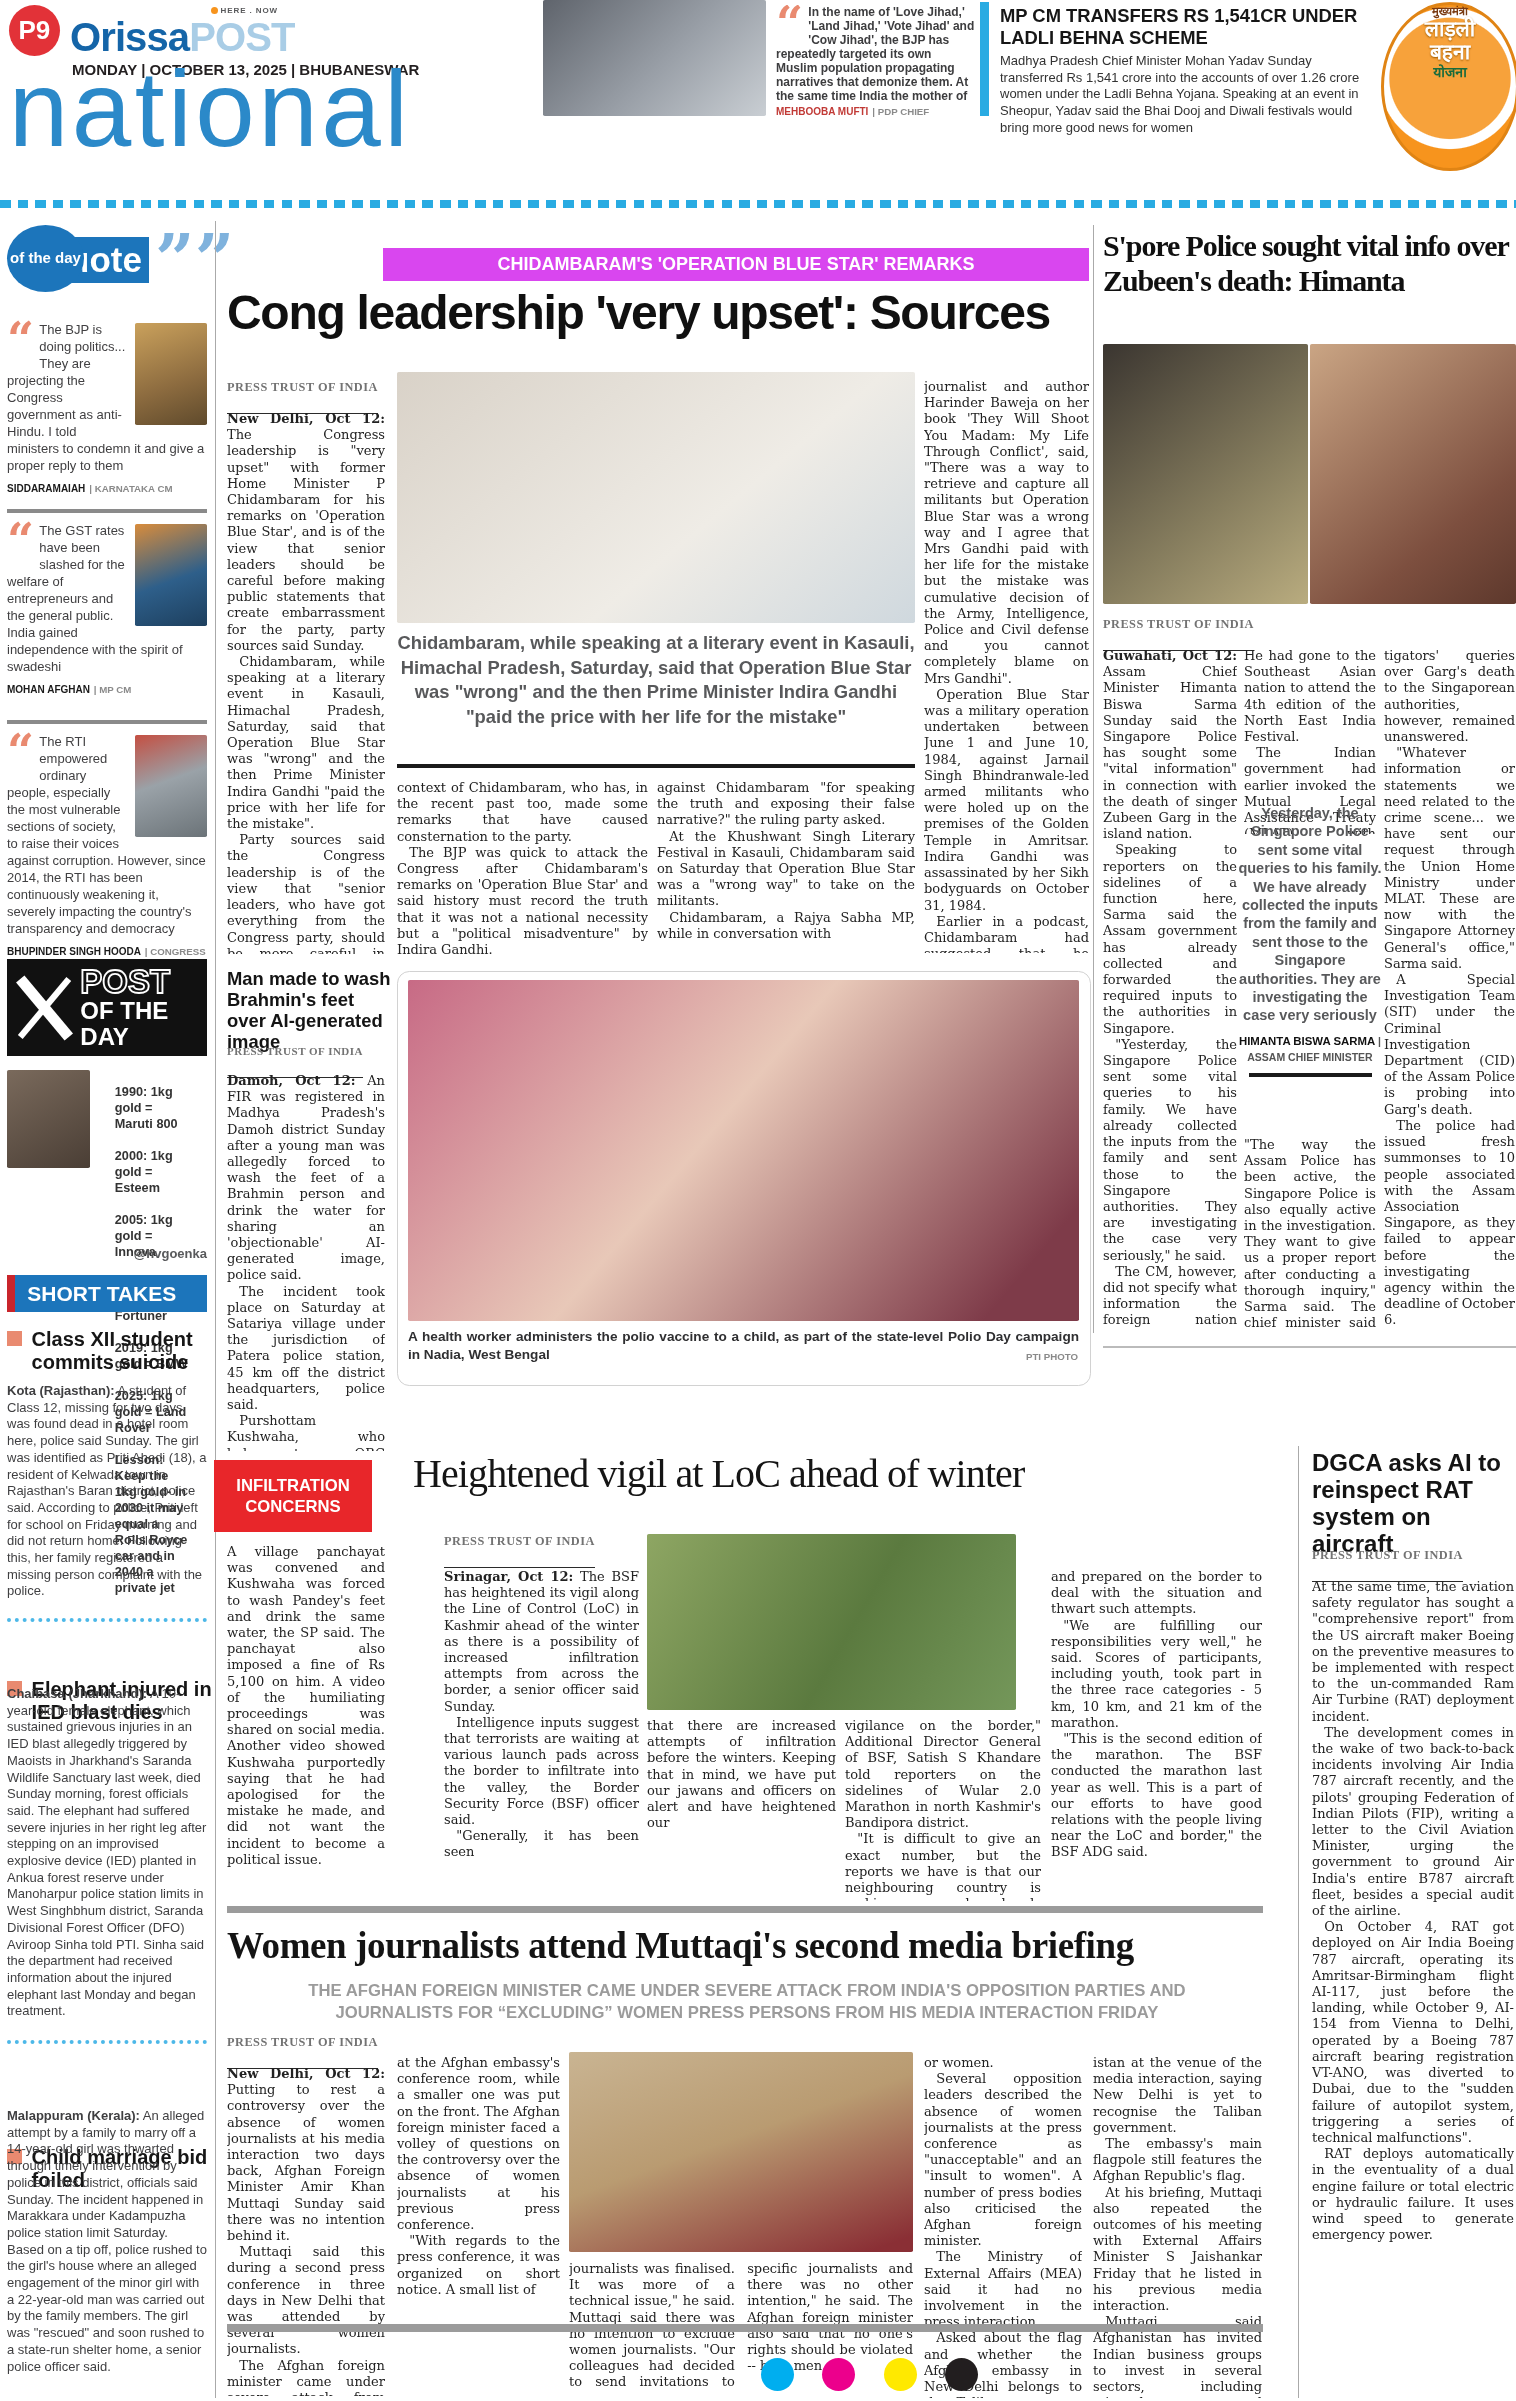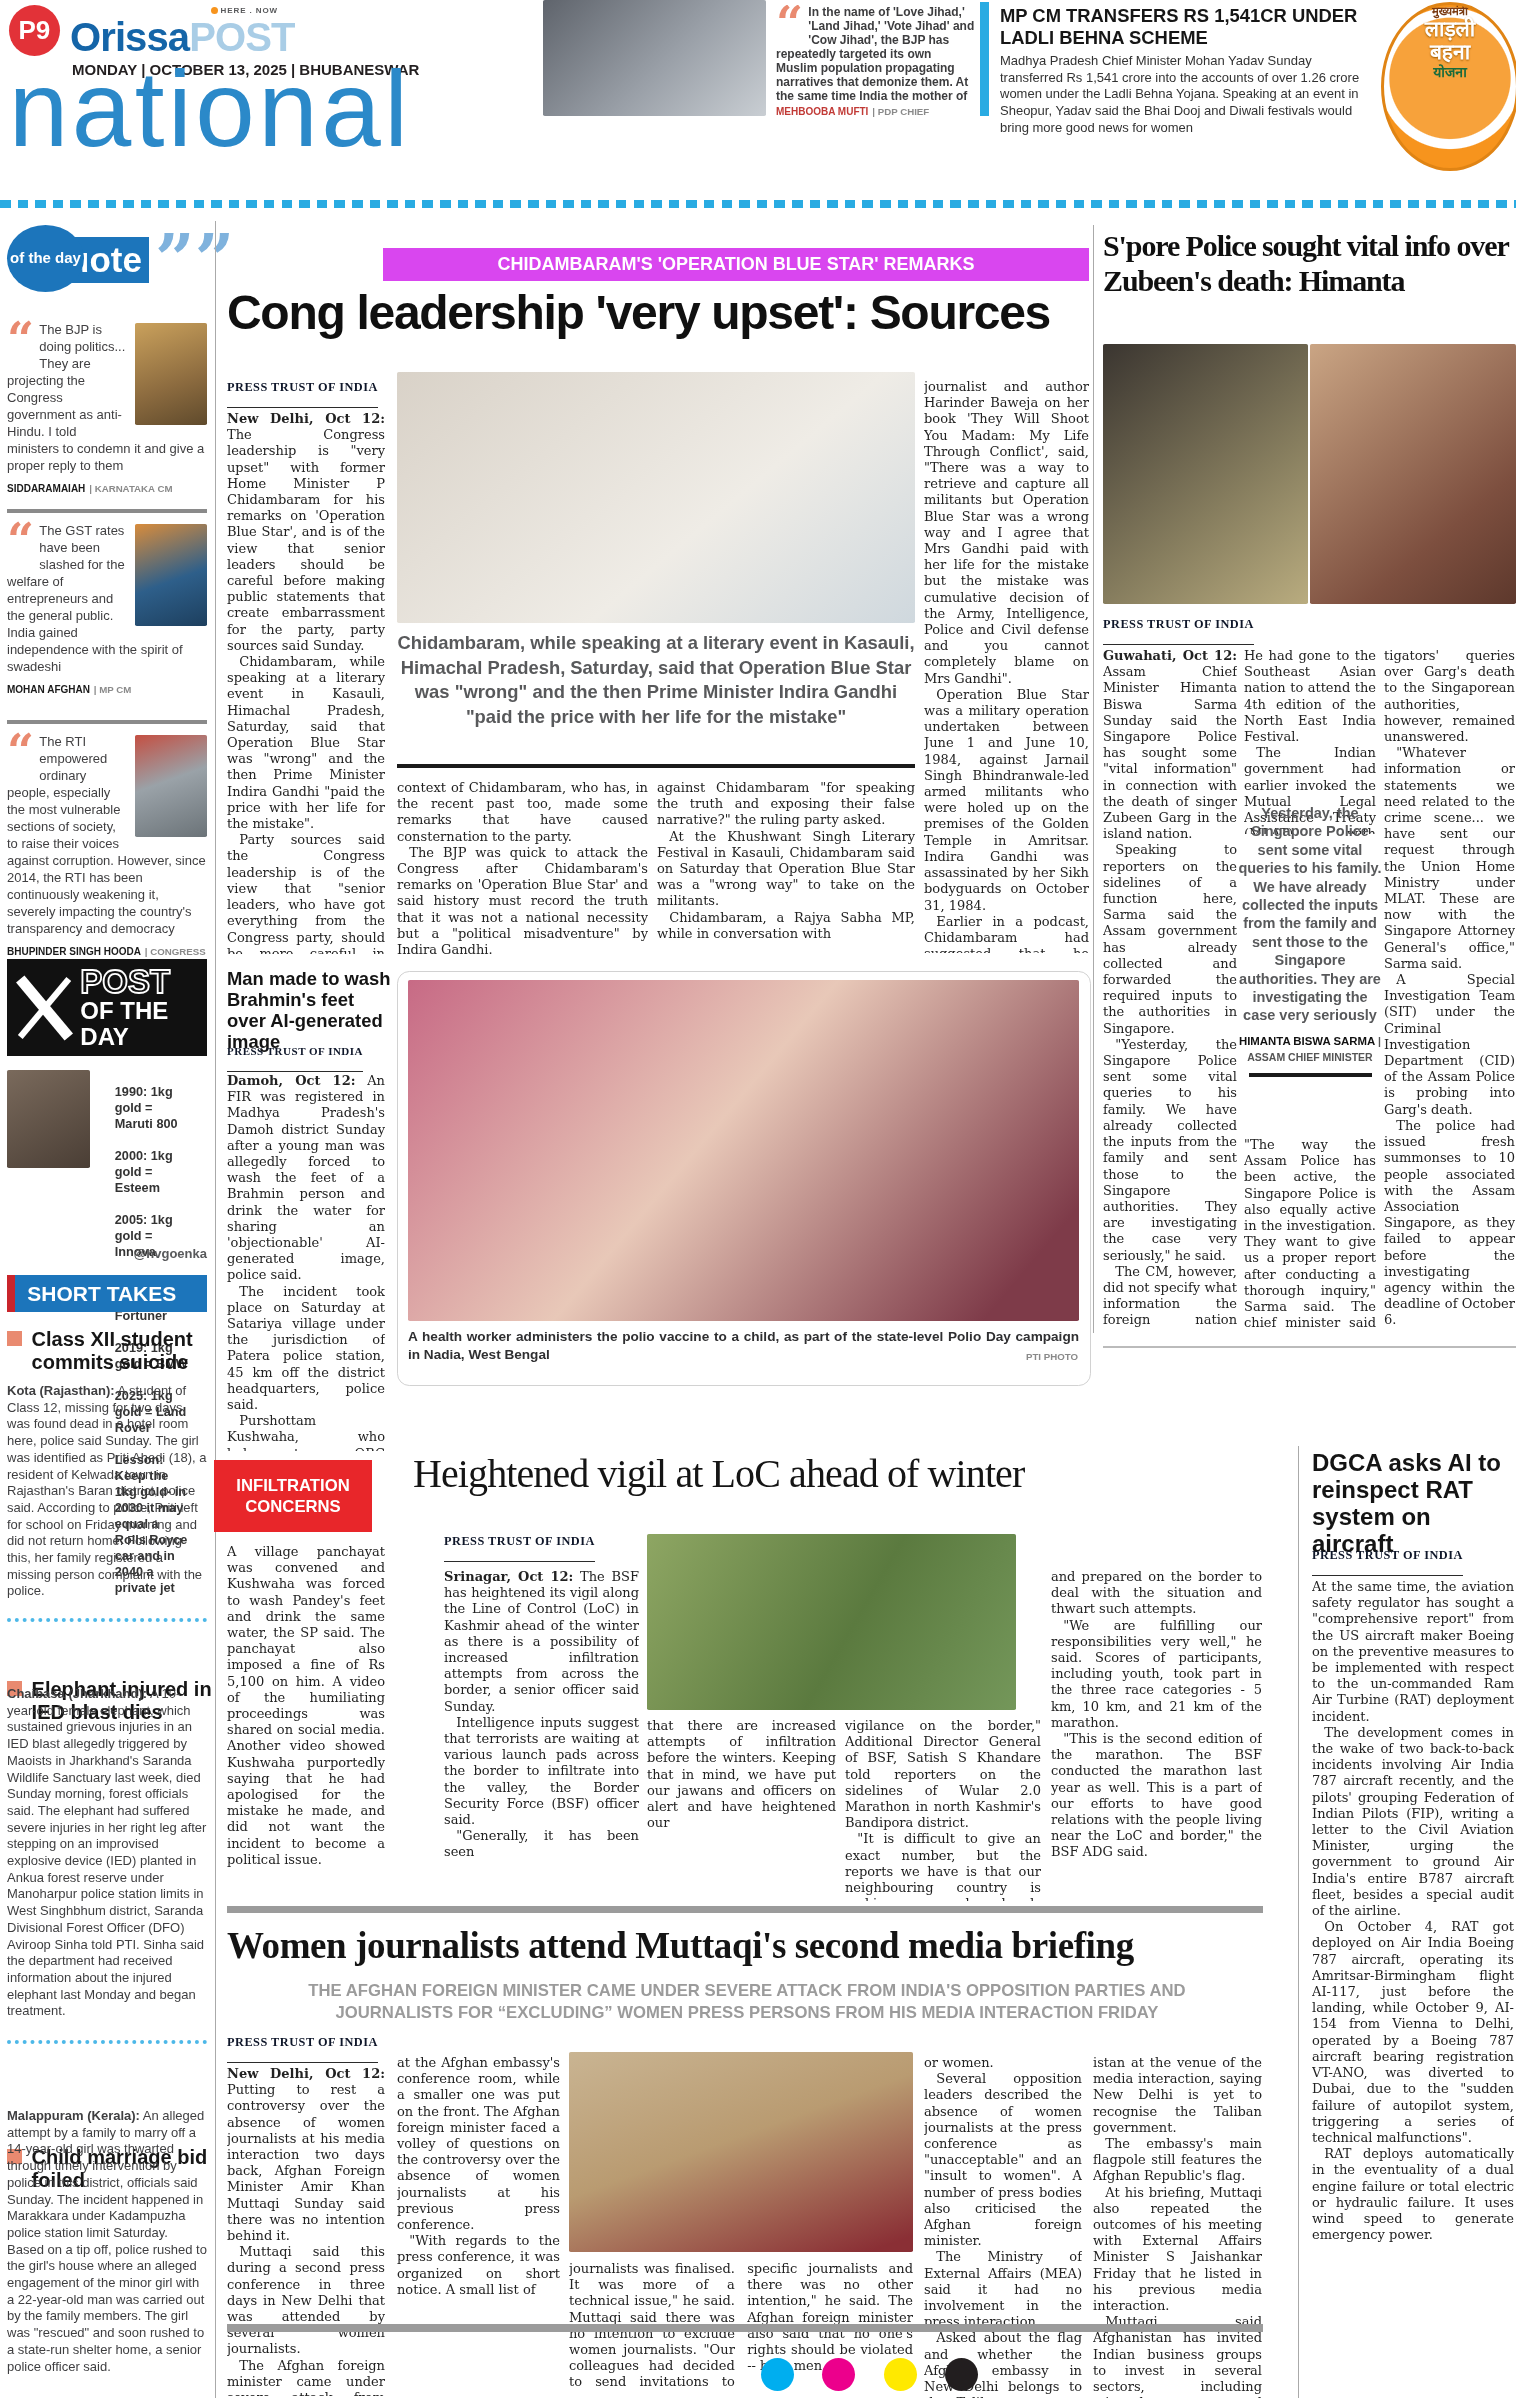--- a/index.html
+++ b/index.html
@@ -5,22 +5,22 @@
   html,body{margin:0;padding:0;background:#e9e9e9}
   #page{position:relative;width:1517px;height:2401px;background:#fff;overflow:hidden;
         font-family:"Liberation Sans",sans-serif;color:#1d1d1f}
   .abs{position:absolute}
   
   .body{font:13px/16.2px "DejaVu Serif",serif;color:#222;text-align:justify;overflow:hidden}
   .body p{margin:0;text-indent:12.3px}
   .body p:first-child{text-indent:0}
   .plain{font:600 12.7px/16px "Liberation Sans",sans-serif;color:#333;overflow:hidden}
   .plain p{margin:16px}
-  .byline{font:700 12.3px/14px "Liberation Serif",serif;letter-spacing:0.5px;color:#0f172a;
-          border-bottom:1.8px solid #2b2b2b;padding-bottom:13px;display:inline-block}
+  .byline{font:700 12.3px/14px "Liberation Serif",serif;letter-spacing:0.5px;color:#737373;
+          border-bottom:1.8px solid #2b2b2b;padding-bottom:19px;display:inline-block}
   .rule-v{background:#aaa;width:1.3px}
   .rule-h{background:#8a8a8a}
   .dotted{border-top:4.4px dotted #4db8e8;height:0}
   
   .p9{width:51px;height:51px;border-radius:50%;background:#e23238;color:#fff;
       font:800 26px/51px "Liberation Sans",sans-serif;text-align:center}
   .brand{font:800 40px/42px "Liberation Sans",sans-serif;letter-spacing:-0.9px}
   .brand .o{color:#1565a8}.brand .p{color:#a9cde6}
   .tagline{font:700 8px/8.8px "Liberation Sans",sans-serif;color:#58595b;letter-spacing:0.9px}
   .tagdot{display:inline-block;width:7px;height:7px;border-radius:50%;background:#f7941d;vertical-align:middle;margin-right:2.6px}

